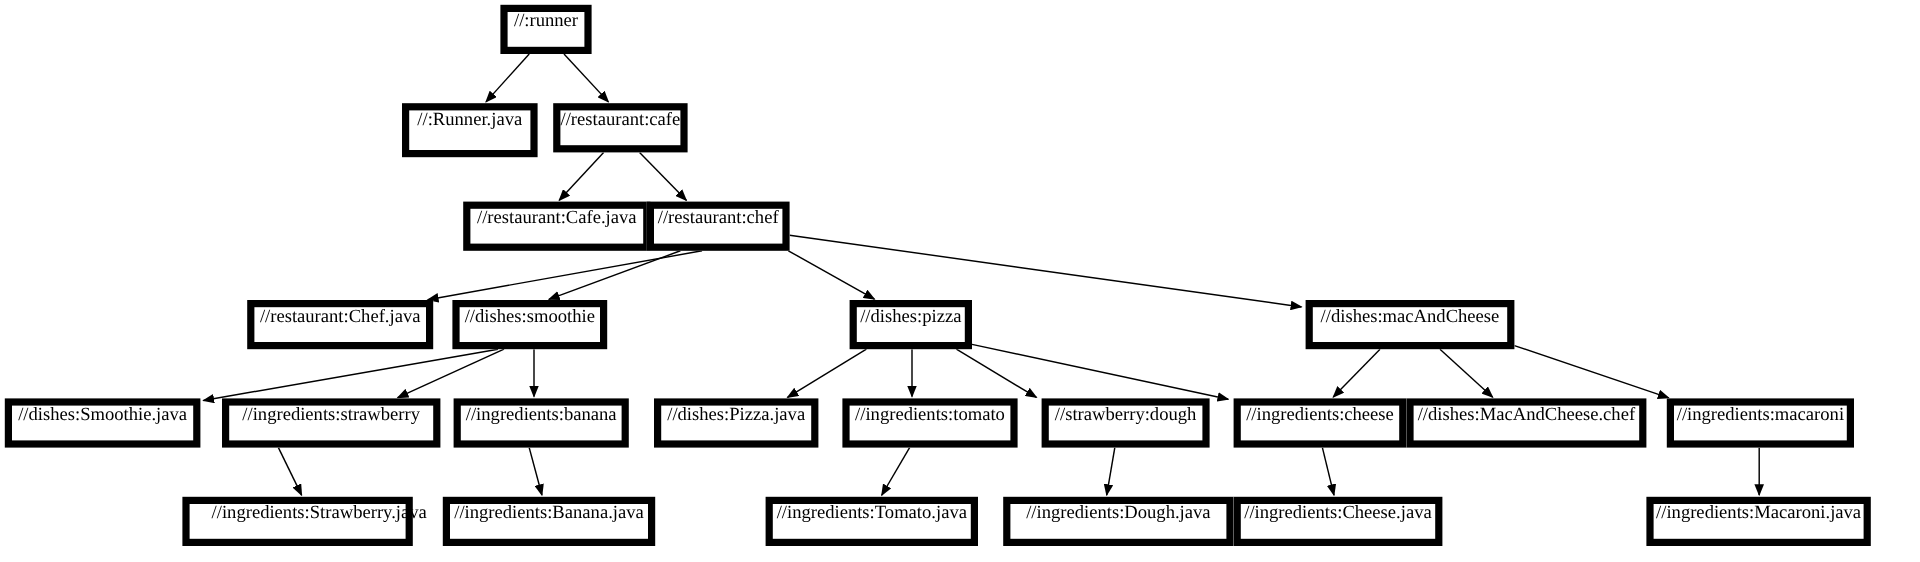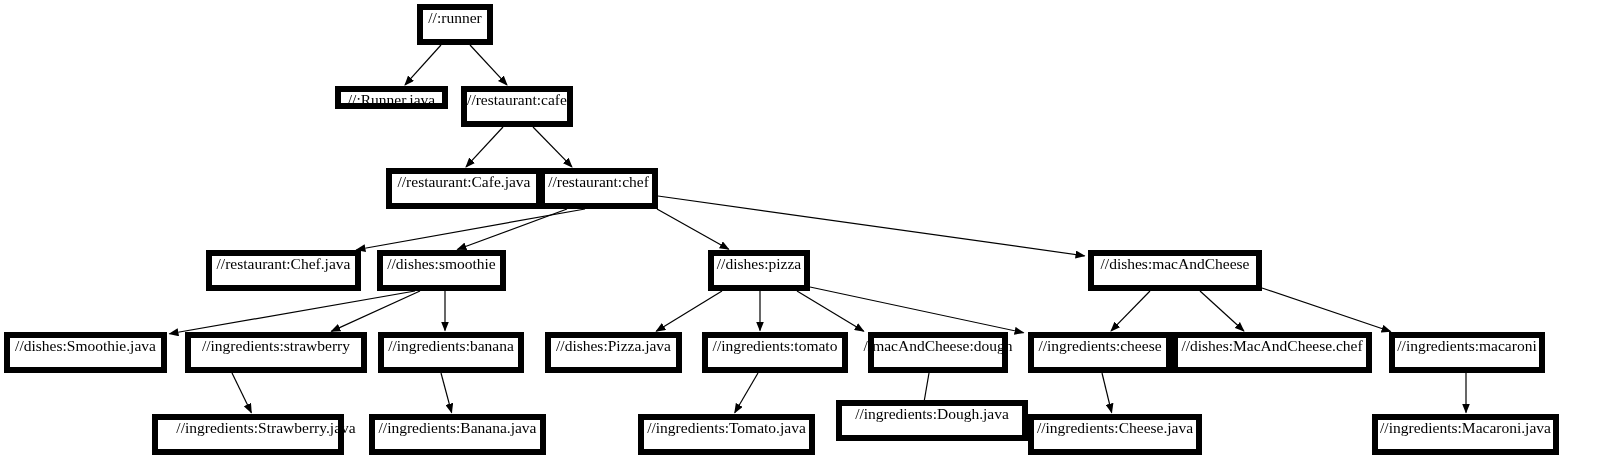--- a/index.html
+++ b/index.html
@@ -83,21 +83,21 @@
         <line x1="929" y1="373" x2="922.252444694338" y2="412.5213953617344" stroke="#000000" stroke-width="1.2" marker-end="url(#arrowhead)"></line>
         <line x1="1102" y1="373" x2="1111.6445657297136" y2="412.5427194918253" stroke="#000000" stroke-width="1.2" marker-end="url(#arrowhead)"></line>
         <line x1="1466" y1="373" x2="1466" y2="412.5" stroke="#000000" stroke-width="1.2" marker-end="url(#arrowhead)"></line>
       </g>
   </svg>
 
   <div id="node-layer">
       <div class="graph-node" style="left: 417px; top: 4px; width: 76px; height: 41px; border-color: rgb(0, 0, 0); background: rgb(255, 255, 255);">
         <span class="node-label">//:runner</span>
       </div>
-      <div class="graph-node" style="left: 335px; top: 86px; width: 113px; height: 23px; border-color: rgb(0, 0, 0); background: rgb(255, 255, 255);">
+      <div class="graph-node" style="left: 335px; top: 86px; width: 113px; height: 45px; border-color: rgb(0, 0, 0); background: rgb(255, 255, 255);">
         <span class="node-label">//:Runner.java</span>
       </div>
       <div class="graph-node" style="left: 461px; top: 86px; width: 112px; height: 41px; border-color: rgb(0, 0, 0); background: rgb(255, 255, 255);">
         <span class="node-label">//restaurant:cafe</span>
       </div>
       <div class="graph-node" style="left: 366px; top: 168px; width: 156px; height: 41px; border-color: rgb(0, 0, 0); background: rgb(255, 255, 255); margin-left: 20px;">
         <span class="node-label">//restaurant:Cafe.java</span>
       </div>
       <div class="graph-node" style="left: 539px; top: 168px; width: 119px; height: 41px; border-color: rgb(0, 0, 0); background: rgb(255, 255, 255);">
         <span class="node-label">//restaurant:chef</span>
@@ -123,41 +123,41 @@
       <div class="graph-node" style="left: 378px; top: 332px; width: 146px; height: 41px; border-color: rgb(0, 0, 0); background: rgb(255, 255, 255);">
         <span class="node-label">//ingredients:banana</span>
       </div>
       <div class="graph-node" style="left: 545px; top: 332px; width: 137px; height: 41px; border-color: rgb(0, 0, 0); background: rgb(255, 255, 255);">
         <span class="node-label">//dishes:Pizza.java</span>
       </div>
       <div class="graph-node" style="left: 702px; top: 332px; width: 146px; height: 41px; border-color: rgb(0, 0, 0); background: rgb(255, 255, 255);">
         <span class="node-label">//ingredients:tomato</span>
       </div>
       <div class="graph-node" style="left: 868px; top: 332px; width: 140px; height: 41px; border-color: rgb(0, 0, 0); background: rgb(255, 255, 255);">
-        <span class="node-label">//macAndCheese:dough</span>
+        <span class="node-label">//strawberry:dough</span>
       </div>
       <div class="graph-node" style="left: 1028px; top: 332px; width: 144px; height: 41px; border-color: rgb(0, 0, 0); background: rgb(255, 255, 255);">
         <span class="node-label">//ingredients:cheese</span>
       </div>
       <div class="graph-node" style="left: 1172px; top: 332px; width: 200px; height: 41px; border-color: rgb(0, 0, 0); background: rgb(255, 255, 255);">
         <span class="node-label">//dishes:MacAndCheese.chef</span>
       </div>
       <div class="graph-node" style="left: 1389px; top: 332px; width: 156px; height: 41px; border-color: rgb(0, 0, 0); background: rgb(255, 255, 255);">
         <span class="node-label">//ingredients:macaroni</span>
       </div>
       <div class="graph-node" style="left: 152px; top: 414px; width: 192px; height: 41px; border-color: rgb(0, 0, 0); background: rgb(255, 255, 255); padding-left: 36px;">
         <span class="node-label">//ingredients:Strawberry.java</span>
       </div>
       <div class="graph-node" style="left: 369px; top: 414px; width: 177px; height: 41px; border-color: rgb(0, 0, 0); background: rgb(255, 255, 255);">
         <span class="node-label">//ingredients:Banana.java</span>
       </div>
       <div class="graph-node" style="left: 638px; top: 414px; width: 177px; height: 41px; border-color: rgb(0, 0, 0); background: rgb(255, 255, 255);">
         <span class="node-label">//ingredients:Tomato.java</span>
       </div>
-      <div class="graph-node" style="left: 836px; top: 400px; width: 192px; height: 41px; border-color: rgb(0, 0, 0); background: rgb(255, 255, 255);">
+      <div class="graph-node" style="left: 836px; top: 414px; width: 192px; height: 41px; border-color: rgb(0, 0, 0); background: rgb(255, 255, 255);">
         <span class="node-label">//ingredients:Dough.java</span>
       </div>
       <div class="graph-node" style="left: 1028px; top: 414px; width: 174px; height: 41px; border-color: rgb(0, 0, 0); background: rgb(255, 255, 255);">
         <span class="node-label">//ingredients:Cheese.java</span>
       </div>
       <div class="graph-node" style="left: 1372px; top: 414px; width: 187px; height: 41px; border-color: rgb(0, 0, 0); background: rgb(255, 255, 255);">
         <span class="node-label">//ingredients:Macaroni.java</span>
       </div>
     </div>
 

